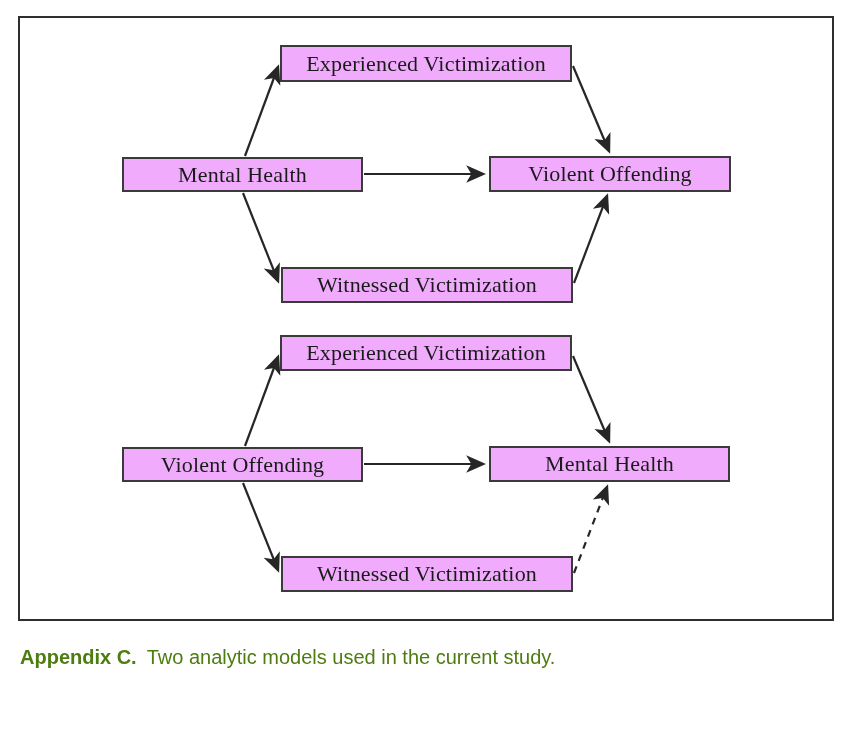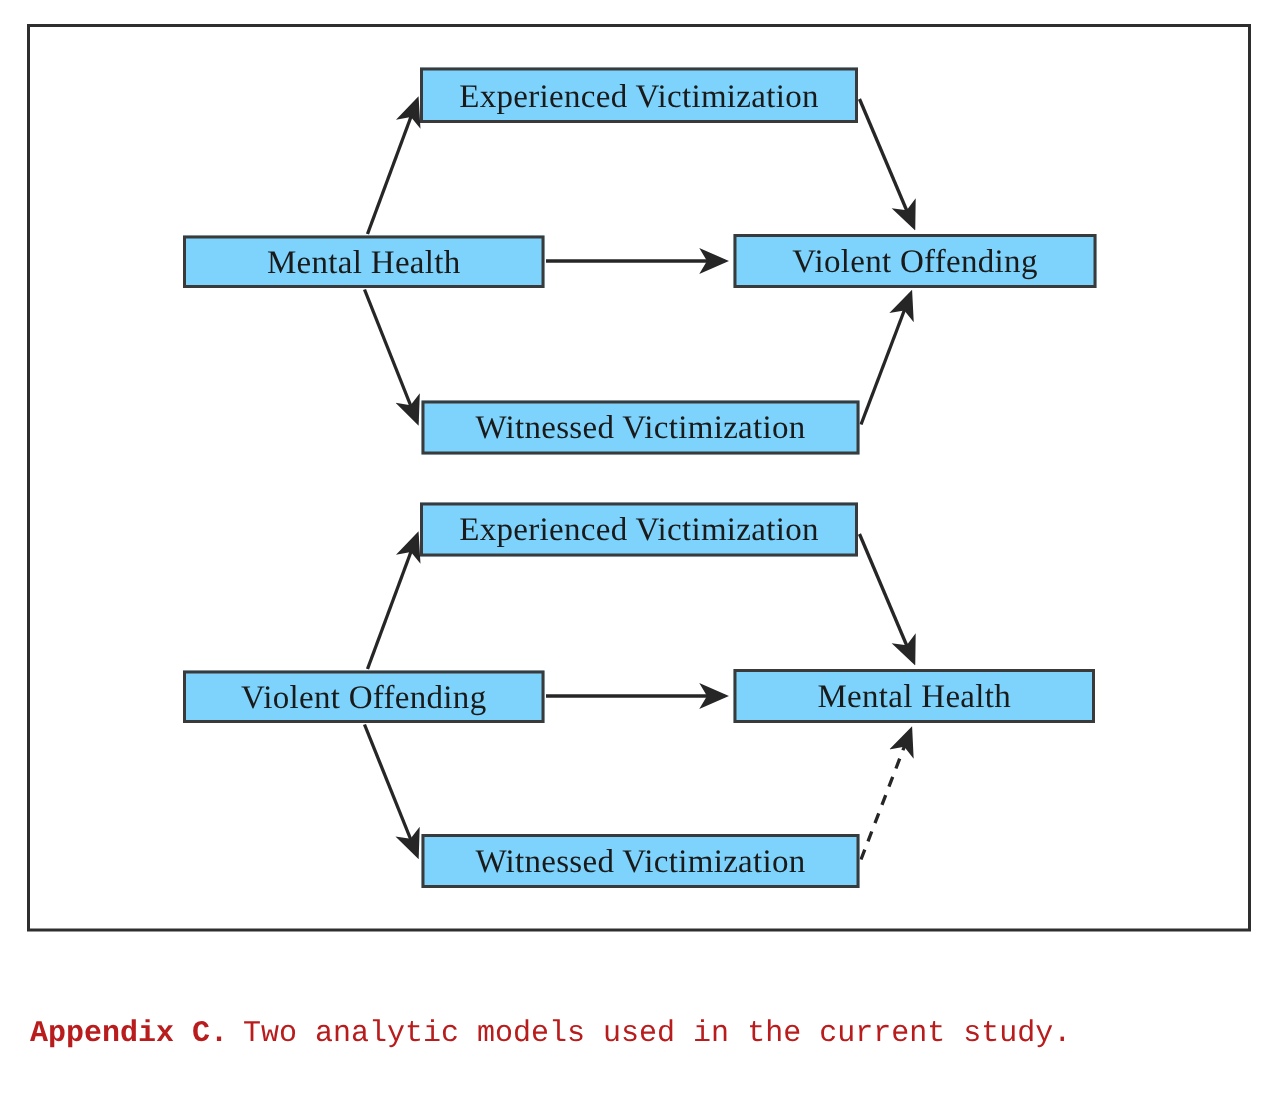--- a/index.html
+++ b/index.html
@@ -19,41 +19,41 @@
     background:#ffffff;
   }
   .arrow-layer{
     position:absolute;left:0;top:0;width:858px;height:744px;
     pointer-events:none;
   }
   .node{
     position:absolute;
     box-sizing:border-box;
     border:2px solid #3a3a3a;
-    background:#7dd3fc;
+    background:#f0abfc;
     display:flex;align-items:center;justify-content:center;
     font-size:22px;
     letter-spacing:0.2px;
     color:#1a1a1a;
     white-space:nowrap;
   }
   .ev1{left:280px;top:45px;width:292px;height:37px;}
   .mh1{left:122px;top:157px;width:241px;height:35px;}
   .vo1{left:489px;top:156px;width:242px;height:36px;}
   .wv1{left:281px;top:267px;width:292px;height:36px;}
   .ev2{left:280px;top:335px;width:292px;height:36px;}
   .vo2{left:122px;top:447px;width:241px;height:35px;}
   .mh2{left:489px;top:446px;width:241px;height:36px;}
   .wv2{left:281px;top:556px;width:292px;height:36px;}
   .caption{
     position:absolute;
-    left:20px;top:676px;
+    left:20px;top:644px;
     width:800px;
-    font-family:Liberation Mono, monospace;
-    color:#b91c1c;
+    font-family:Liberation Sans, sans-serif;
+    color:#4d7c0f;
   }
   .caption-line1{
     font-size:20px;
     line-height:27px;
   }
   .caption-label{font-weight:700;padding-right:10px;}
   .note{
     font-size:18px;
     line-height:25px;
     margin-top:2px;

